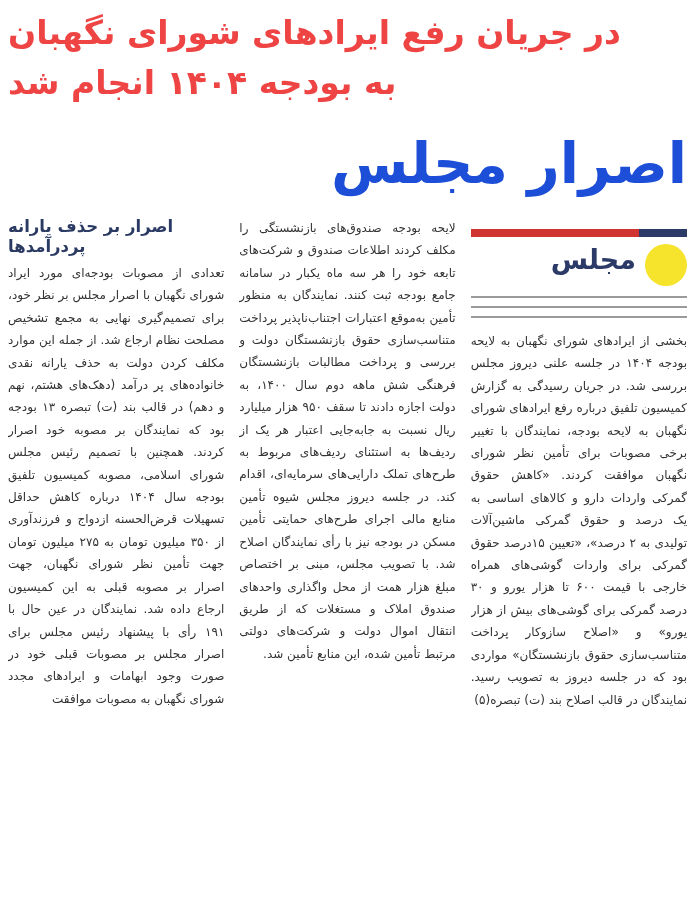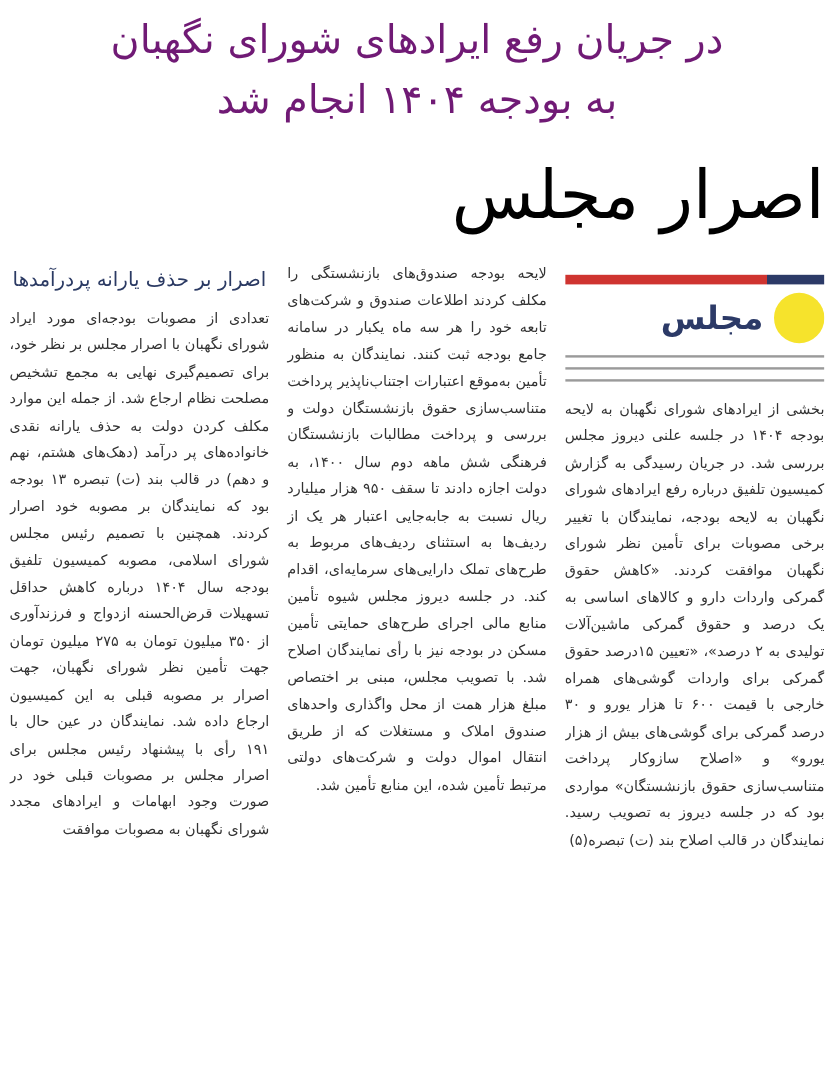--- a/index.html
+++ b/index.html
@@ -6,32 +6,32 @@
   html, body { width: 695px; height: 897px; overflow: hidden; }
   body {
     background: #ffffff;
     font-family: "DejaVu Sans", sans-serif;
     direction: rtl;
   }
   .page { width: 695px; height: 897px; padding: 6px 8px 0 8px; overflow: hidden; }
 
   
   .kicker {
-    text-align: center;
-    color: #701a75;
-    font-weight: normal;
+    text-align: left;
+    color: #ef4444;
+    font-weight: bold;
     font-size: 33px;
     line-height: 50px;
     padding-top: 2px;
   }
   .headline {
     margin-top: 16px;
     text-align: right;
-    color: #000000;
-    font-weight: normal;
+    color: #1d4ed8;
+    font-weight: bold;
     font-size: 56px;
     line-height: 79px;
     letter-spacing: -1px;
   }
   .headline .hl { display: block; }
 
   
   .cols {
     margin-top: 14px;
     display: flex;
@@ -52,21 +52,20 @@
   
   .badge { padding-top: 12px; }
   .badge-bar {
     height: 8px;
     width: 100%;
     
     background: linear-gradient(to left, #2c3a67 0 22%, #cf3430 22% 100%);
   }
   .badge-row {
     display: flex;
-    align-items: center;
     gap: 9px;
     margin-top: 7px;
   }
   .badge-circle {
     width: 42px; height: 42px;
     border-radius: 50%;
     background: #f6e32c;
     flex: 0 0 auto;
   }
   .badge-label {
@@ -77,25 +76,25 @@
   .badge-rules { margin-top: 10px; margin-bottom: 12px; }
   .badge-rules .rule {
     border-top: 2px solid #9a9a9a;
     margin-bottom: 8px;
   }
   .badge-rules .rule:last-child { margin-bottom: 0; }
 
   
   .subhead {
     color: #2b3a63;
-    font-weight: normal;
+    font-weight: bold;
     font-size: 16.5px;
-    line-height: 32px;
+    line-height: 20px;
     margin-bottom: 5px;
-    text-align: center;
+    text-align: left;
   }
 </style>
 </head>
 <body>
 
 <div class="page">
 
   <header>
     <div class="kicker">
       <div>در جریان رفع ایرادهای شورای نگهبان</div>

